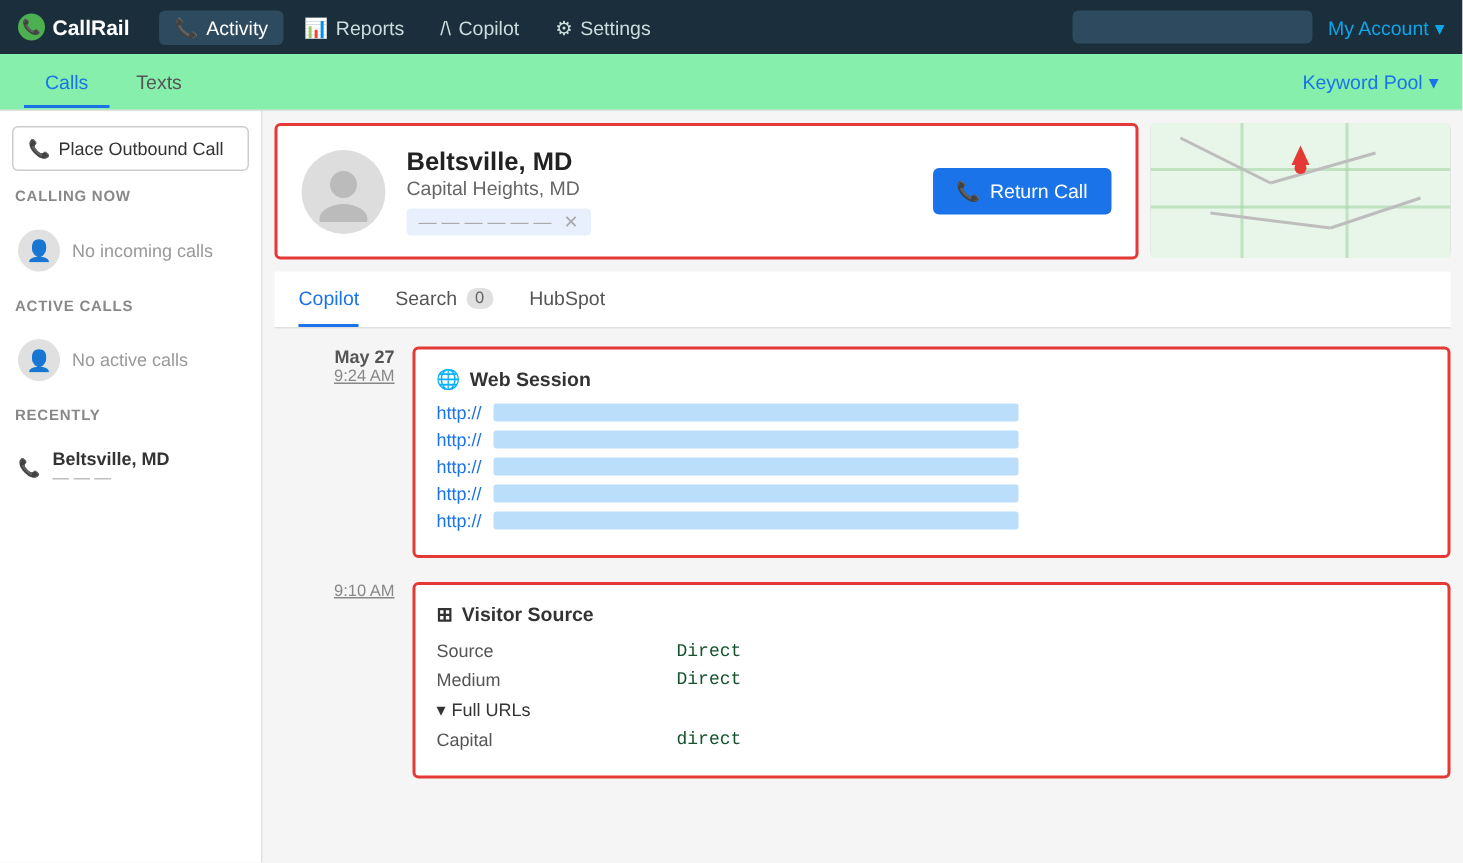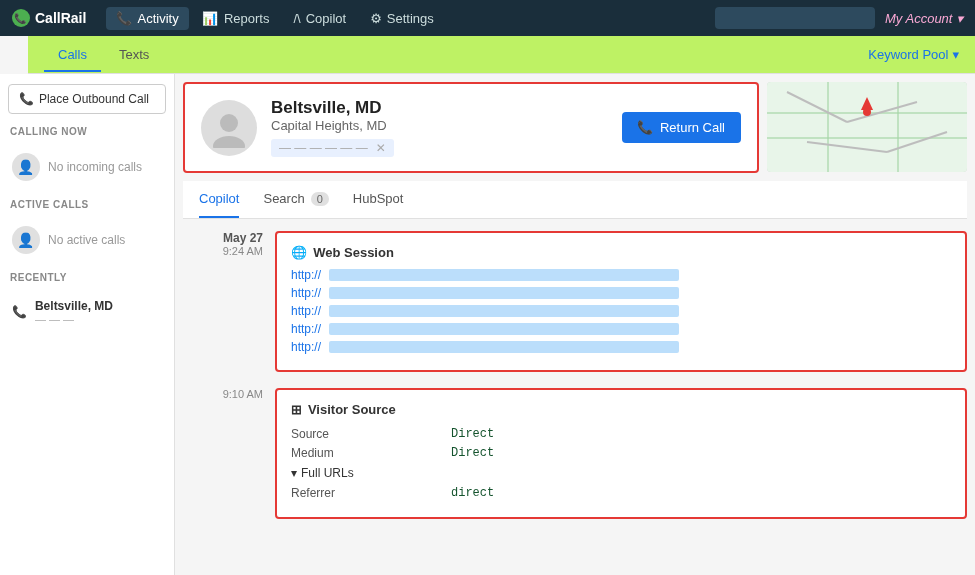--- a/index.html
+++ b/index.html
@@ -28,29 +28,28 @@
       padding: 4px 10px; border-radius: 4px; color: #cdd; font-size: 13px;
       cursor: pointer;
     }
     .top-nav .nav-item.active { background: #2d4a5e; color: #fff; }
     .top-nav .nav-right { display: flex; align-items: center; gap: 10px; }
     .top-nav .search-bar {
       background: #2d4a5e; border: none; border-radius: 4px;
       color: #aaa; padding: 4px 10px; width: 160px; font-size: 12px;
     }
     .top-nav .account-btn {
-      color: #f9a8d4; font-size: 13px; cursor: pointer; display: flex; align-items: center; gap: 4px; font-style: italic;
+      color: #0ea5e9; font-size: 13px; cursor: pointer; display: flex; align-items: center; gap: 4px;
     }
 
     
     .sub-nav {
-      background: #bef264; border-bottom: 1px solid #e0e0e0;
+      background: #86efac; border-bottom: 1px solid #e0e0e0;
       height: 38px; display: flex; align-items: center; padding: 0 16px;
       justify-content: space-between;
-      margin-left: 28px;
     }
     .sub-nav .tabs { display: flex; gap: 4px; }
     .sub-nav .tab {
       padding: 8px 14px; font-size: 13px; cursor: pointer; color: #555;
       border-bottom: 2px solid transparent; margin-bottom: -1px;
     }
     .sub-nav .tab.active { color: #1a73e8; border-bottom-color: #1a73e8; font-weight: 500; }
     .sub-nav .keyword-pool {
       color: #1a73e8; font-size: 13px; cursor: pointer; display: flex; align-items: center; gap: 4px;
     }
@@ -135,21 +134,21 @@
     .badge {
       background: #e0e0e0; color: #666; border-radius: 10px;
       padding: 1px 6px; font-size: 11px;
     }
 
     
     .timeline-content { flex: 1; overflow-y: auto; padding: 12px 8px 8px; }
     .timeline-row { display: flex; gap: 12px; margin-bottom: 16px; }
     .timeline-date { width: 80px; text-align: right; flex-shrink: 0; }
     .timeline-date .date { font-size: 12px; color: #555; font-weight: 600; }
-    .timeline-date .time { font-size: 11px; color: #888; }
+    .timeline-date .time { font-size: 11px; color: #888; text-decoration: underline; }
     .timeline-card {
       flex: 1; background: #fff; border: 2px solid #e53935; border-radius: 4px; padding: 12px 14px;
     }
     .timeline-card .card-title {
       display: flex; align-items: center; gap: 6px; font-weight: 600; color: #333; margin-bottom: 8px; font-size: 13px;
     }
     .timeline-card .card-title .icon { color: #888; }
     .url-row { display: flex; align-items: center; gap: 8px; margin-bottom: 4px; }
     .url-text { color: #1a73e8; font-size: 12px; }
     .url-blur { background: #bbdefb; border-radius: 2px; height: 12px; flex: 1; max-width: 350px; }
@@ -358,21 +357,21 @@
           </div>
           <div class="info-row">
             <div class="info-label">Medium</div>
             <div class="info-value">Direct</div>
           </div>
           <div class="full-urls-toggle">
             <span>▾</span>
             <span>Full URLs</span>
           </div>
           <div class="info-row">
-            <div class="info-label">Referrer</div>
+            <div class="info-label">Capital</div>
             <div class="info-value">direct</div>
           </div>
         </div>
       </div>
 
     </div>
   </div>
 </div>
 
 </body></html>

